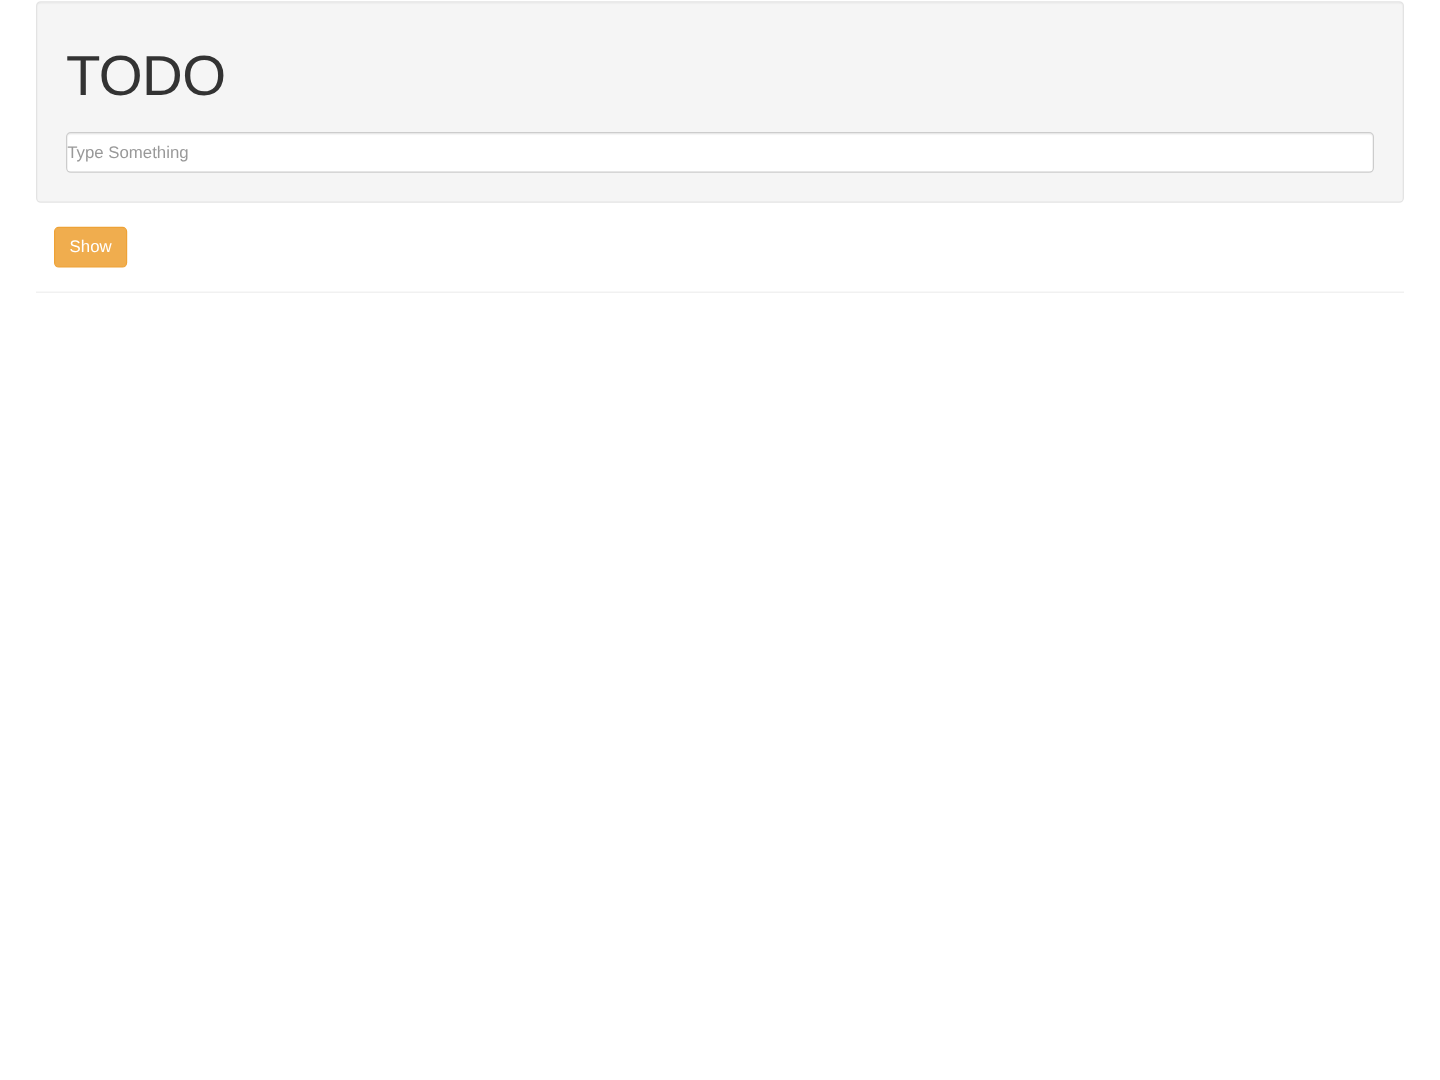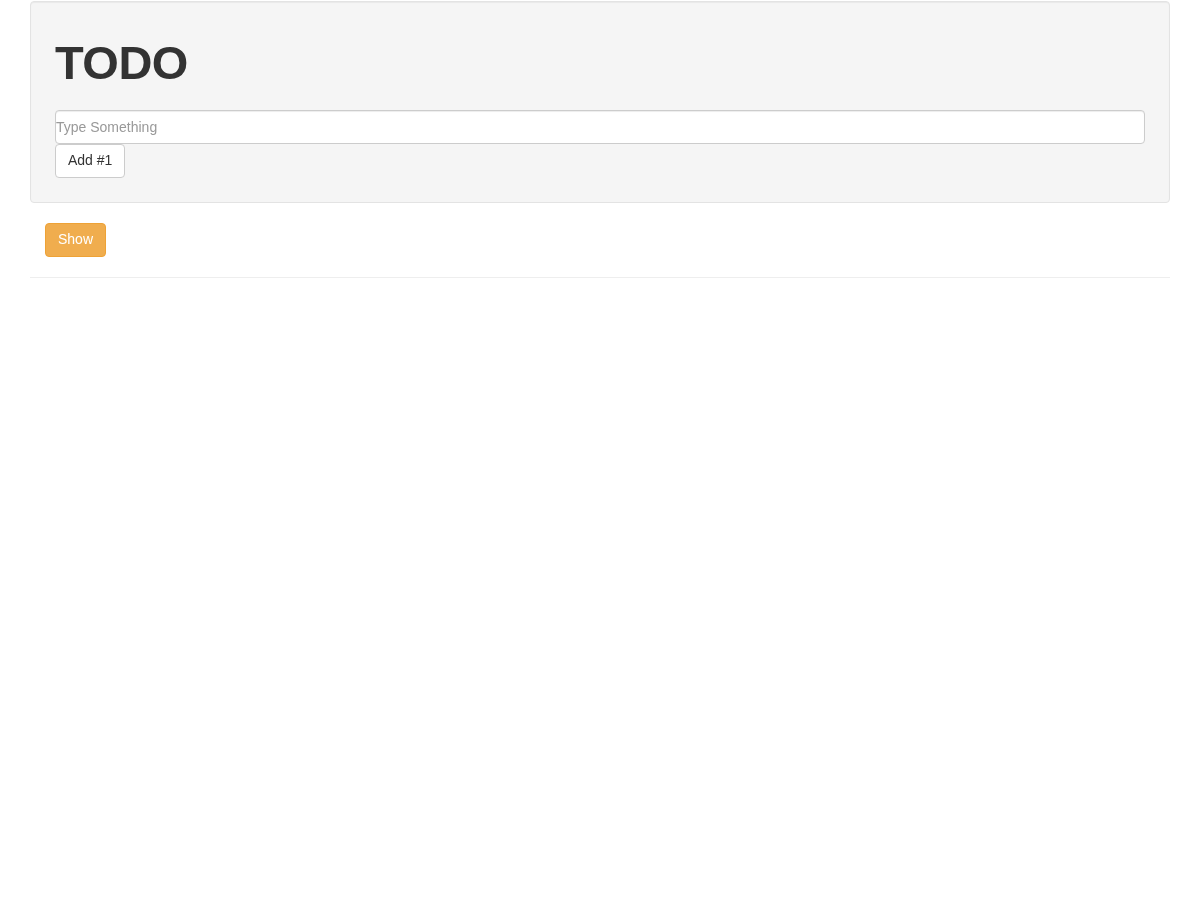--- a/index.html
+++ b/index.html
@@ -20,21 +20,21 @@
       background-color: #f5f5f5;
       border: 1px solid #e3e3e3;
       border-radius: 4px;
       padding: 19px 24px 24px 24px;
       margin-top: 1px;
       margin-bottom: 20px;
       box-shadow: inset 0 1px 1px rgba(0,0,0,0.05);
     }
     .title {
       font-size: 47px;
-      font-weight: 700;
+      font-weight: 400;
       color: #333;
       margin: 14px 0 20px 0;
       letter-spacing: -0.5px;
     }
     .form-control {
       display: block;
       width: 100%;
       height: 34px;
       padding: 6px 0;
       font-size: 14px;
@@ -94,23 +94,20 @@
     }
   </style>
 </head>
 <body>
 
 <div class="container">
   <div class="well">
     <h1 class="title">TODO</h1>
     <div class="form-row">
       <input type="text" class="form-control" placeholder="Type Something" style="">
-      <div class="add-button-wrap">
-        <button class="btn btn-default">Add #1</button>
-      </div>
     </div>
   </div>
 
   <div class="show-wrap">
     <button class="btn btn-warning">Show</button>
   </div>
 
   <hr>
 </div>
 

